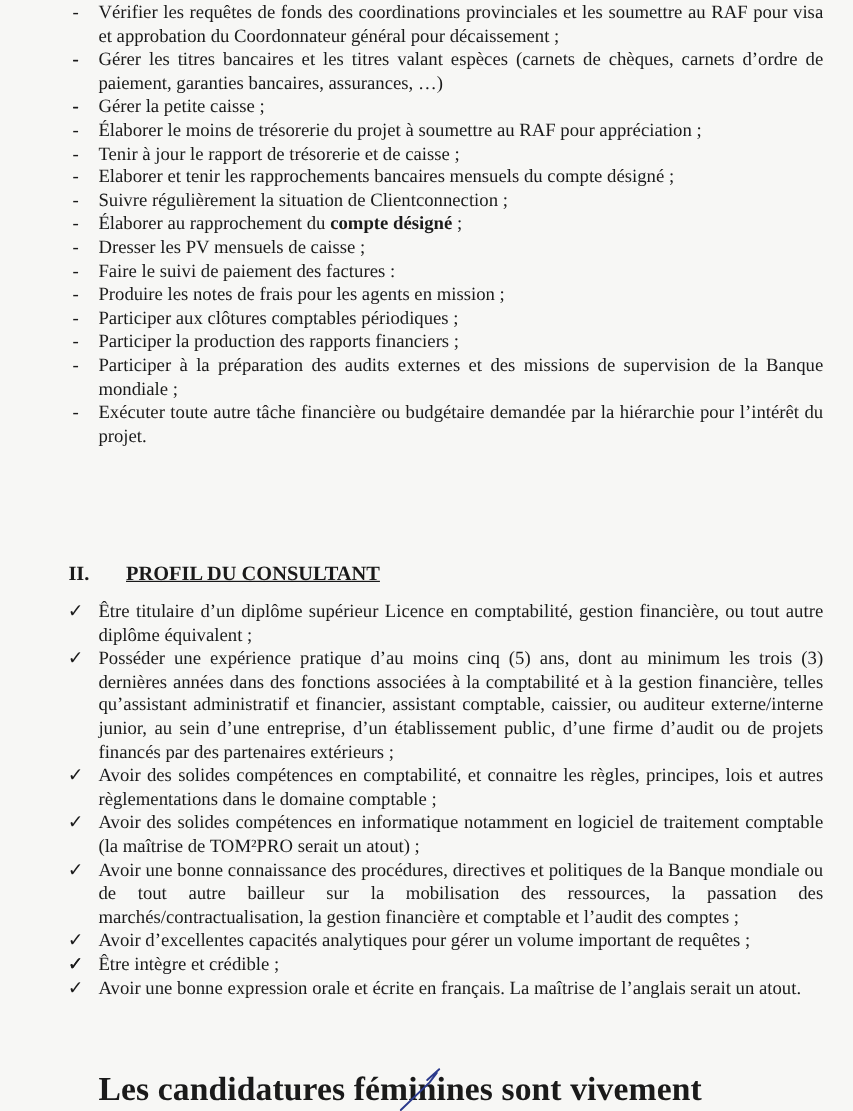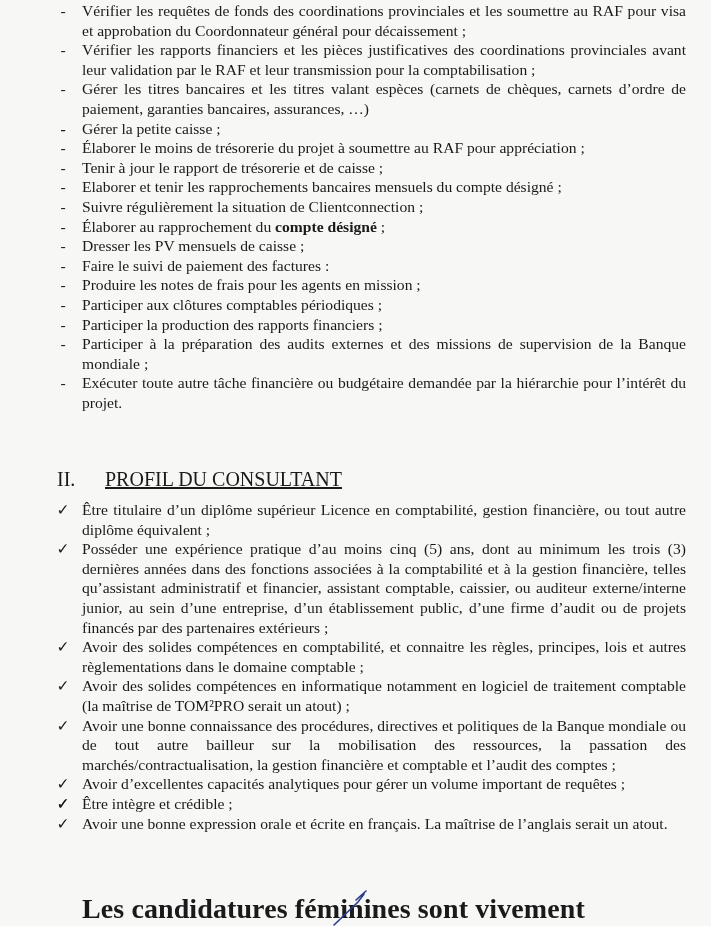--- a/index.html
+++ b/index.html
@@ -11,37 +11,37 @@
     position: relative;
   }
   .page { position: absolute; left: 0; top: 0; width: 711px; height: 926px; }
   .list { position: absolute; left: 0; width: 711px; margin: 0; padding: 0; list-style: none; }
   .item { position: relative; padding-left: 82px; padding-right: 25px; font-size: 15.6px; line-height: 19.6px; text-align: justify; }
   .item .marker { position: absolute; left: 56px; top: 0; width: 14px; text-align: center; }
   .item .text b { font-weight: bold; }
   #duties { top: 1px; }
   #profile { top: 500px; }
   .heading {
-    position: absolute; top: 468px; left: 57px; font-size: 20px; font-weight: normal;
+    position: absolute; top: 468px; left: 57px; font-size: 17px; font-weight: bold;
   }
   .heading .num { display: inline-block; width: 48px; }
   .heading .title { text-decoration: underline; }
   .footer-note {
     position: absolute; top: 893px; left: 82px; font-size: 28px; font-weight: bold; letter-spacing: 0.1px;
   }
   .pen-mark { position: absolute; left: 330px; top: 888px; width: 60px; height: 38px; }
 </style>
 </head>
 <body>
 
 <div class="page">
 
   <ul class="list" id="duties">
     <li class="item"><span class="marker">-</span><span class="text">Vérifier les requêtes de fonds des coordinations provinciales et les soumettre au RAF pour visa et approbation du Coordonnateur général pour décaissement ;</span></li>
-    <li class="item"><span class="marker">-</span><span class="text">Vérifier les rapports financiers et les pièces justificatives des coordinations provinciales avant leur validation par le RAF et leur transmission pour la comptabilisation ;</span></li>
+    <li class="item"><span class="marker">-</span></li>
     <li class="item"><span class="marker">-</span><span class="text">Gérer les titres bancaires et les titres valant espèces (carnets de chèques, carnets d’ordre de paiement, garanties bancaires, assurances, …)</span></li>
     <li class="item"><span class="marker">-</span></li>
     <li class="item"><span class="marker">-</span><span class="text">Gérer la petite caisse ;</span></li>
     <li class="item"><span class="marker">-</span><span class="text">Élaborer le moins de trésorerie du projet à soumettre au RAF pour appréciation ;</span></li>
     <li class="item"><span class="marker">-</span><span class="text">Tenir à jour le rapport de trésorerie et de caisse ;</span></li>
     <li class="item"><span class="marker">-</span><span class="text">Elaborer et tenir les rapprochements bancaires mensuels du compte désigné ;</span></li>
     <li class="item"><span class="marker">-</span><span class="text">Suivre régulièrement la situation de Clientconnection ;</span></li>
     <li class="item"><span class="marker">-</span><span class="text"><span>Élaborer au rapprochement du </span><b>compte désigné</b><span> ;</span></span></li>
     <li class="item"><span class="marker">-</span><span class="text">Dresser les PV mensuels de caisse ;</span></li>
     <li class="item"><span class="marker">-</span><span class="text">Faire le suivi de paiement des factures :</span></li>

